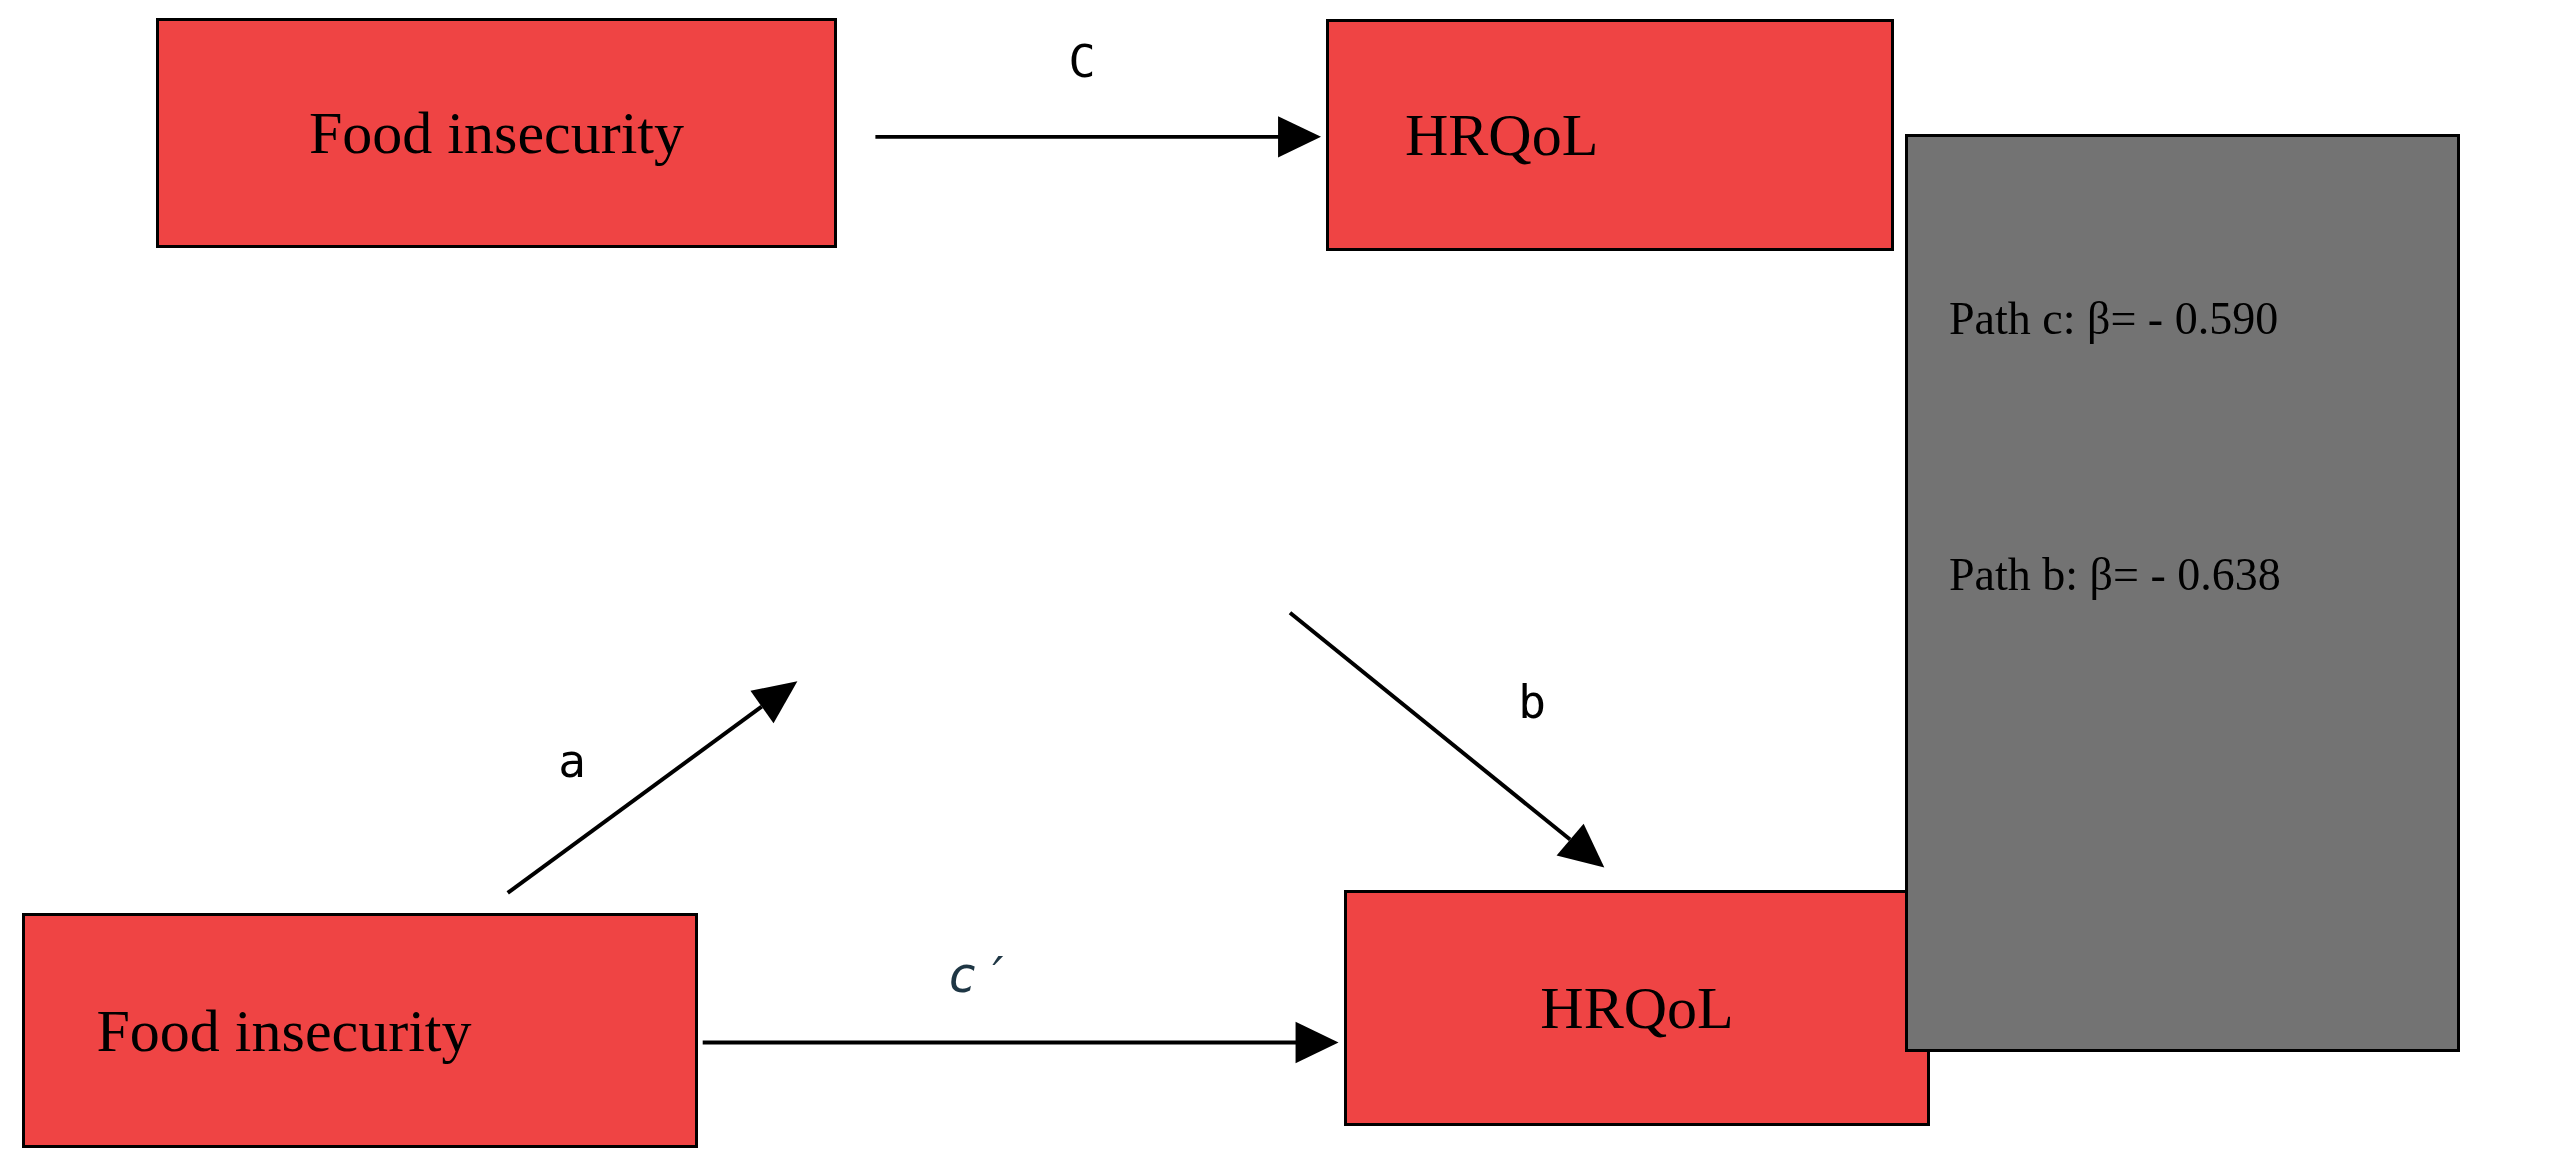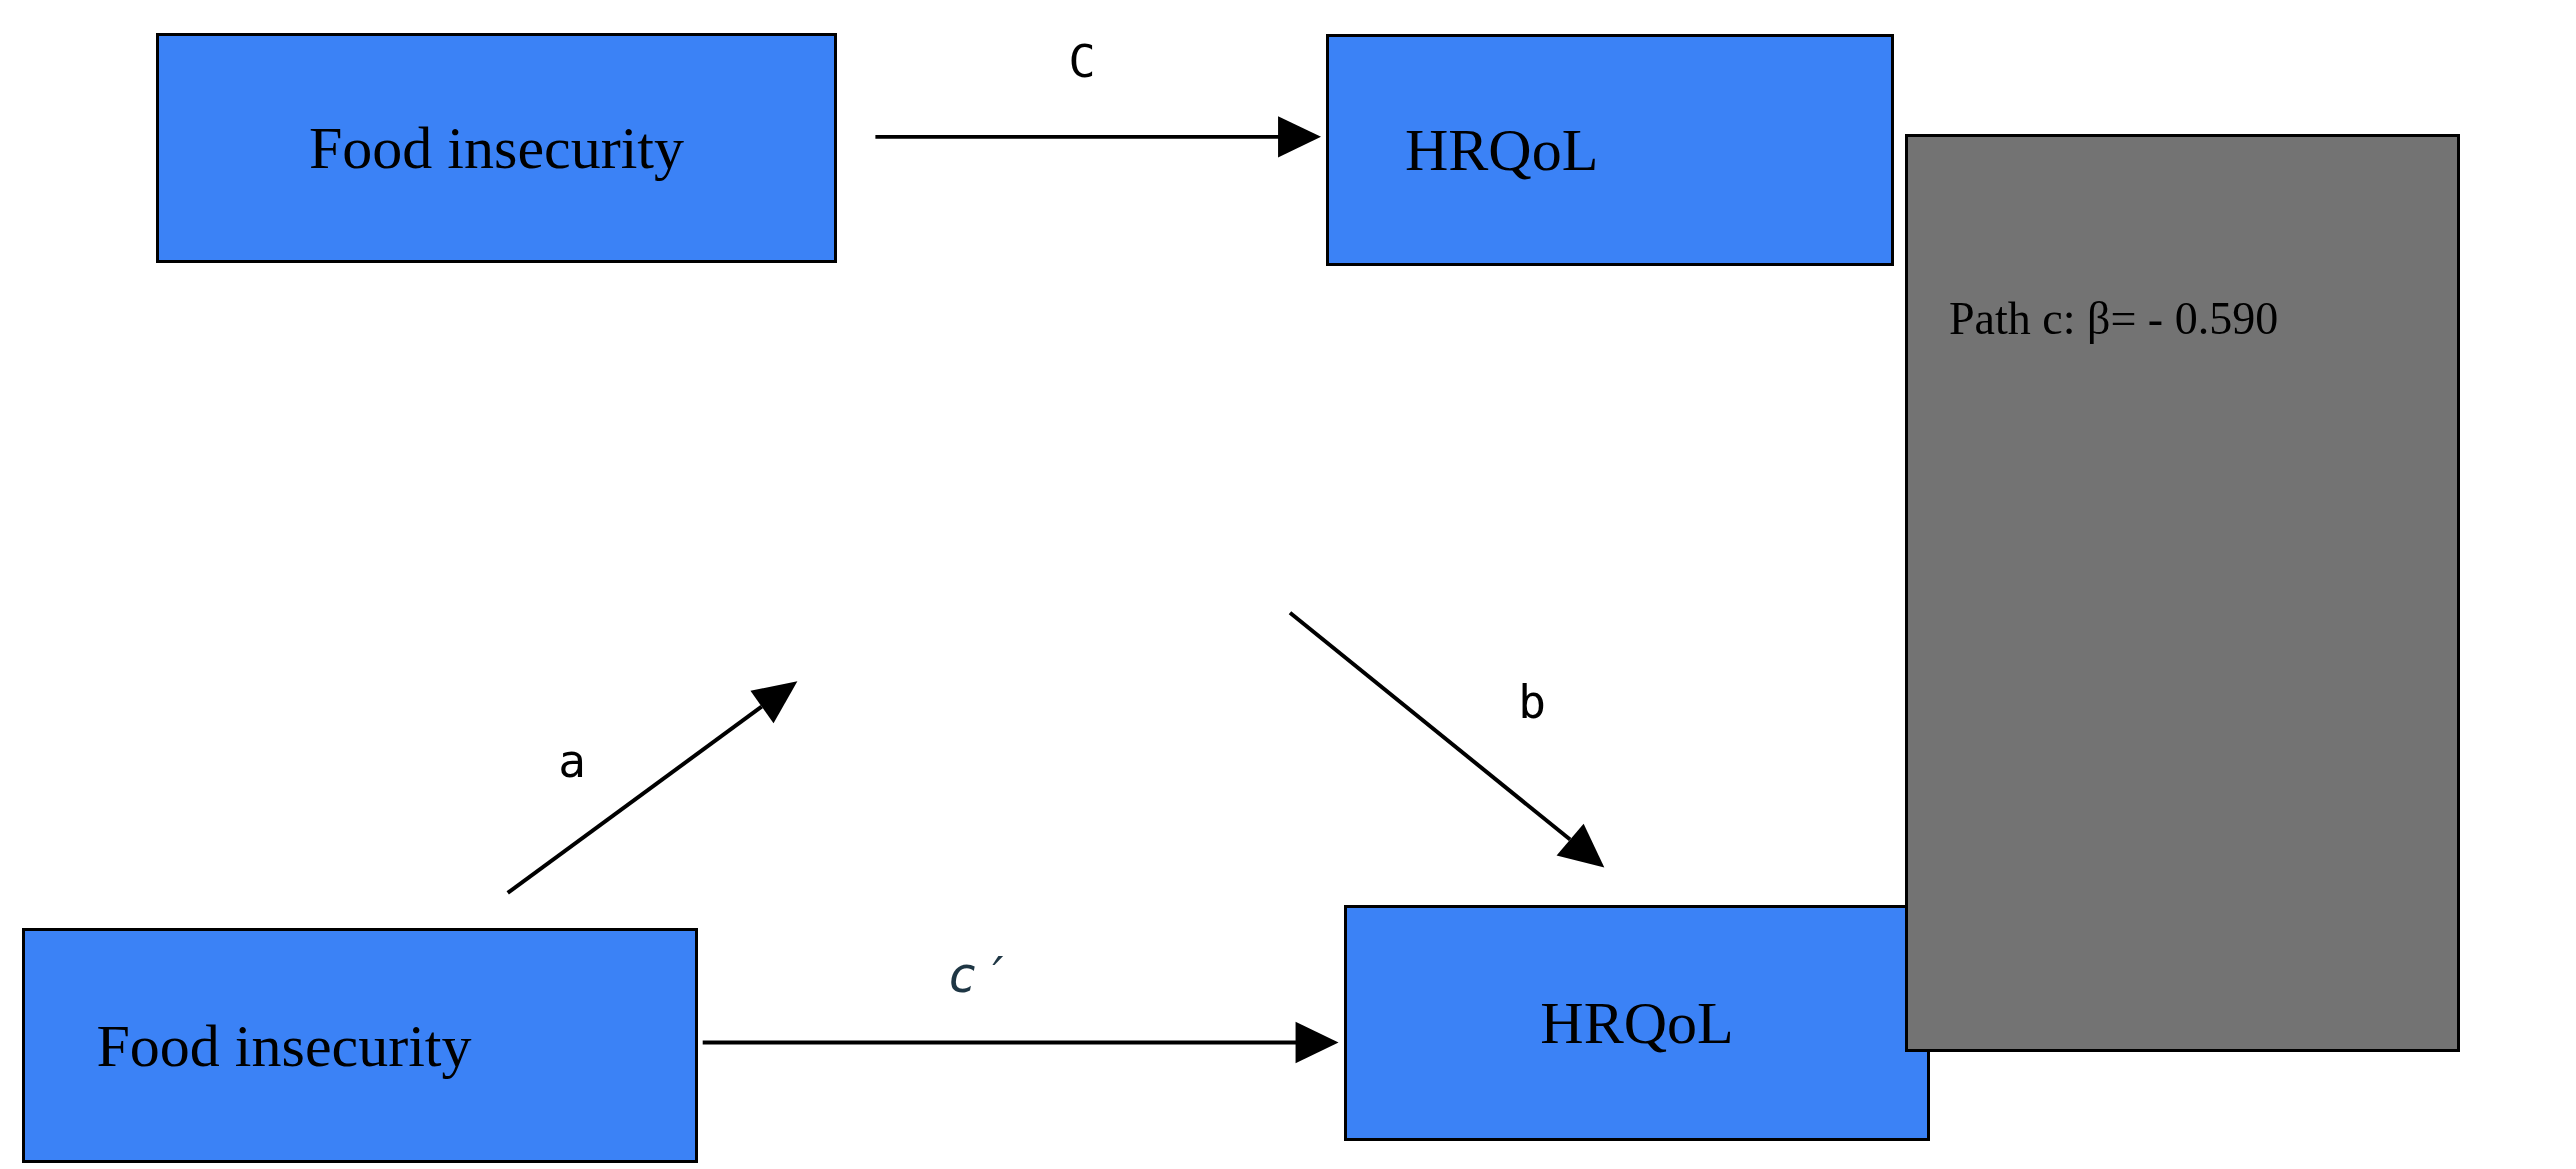--- a/index.html
+++ b/index.html
@@ -9,27 +9,26 @@
     height: 1169px;
     background: #ffffff;
     font-family: "Liberation Serif", serif;
     color: #000000;
     overflow: hidden;
   }
   .node-box {
     position: absolute;
     box-sizing: border-box;
     border: 3.2px solid #000000;
-    background: #3b82f6;
+    background: #ef4444;
     display: flex;
     align-items: center;
     font-size: 60px;
     line-height: 1.1;
     white-space: nowrap;
-    margin-top: 15px;
   }
   .node-box.centered { justify-content: center; }
   .node-box.left-pad { justify-content: flex-start; }
   #box-fi-top      { left: 156px;  top: 18.3px;   width: 681px; height: 230px; }
   #box-hrqol-top   { left: 1326px; top: 19px;   width: 568px; height: 232px; padding-left: 76px; }
   #box-gfd         { left: 801px; top: 479px;  width: 489px; height: 236px; }
   #box-fi-bottom   { left: 21.5px;   top: 913px; width: 676px; height: 235px; padding-left: 72px; }
   #box-hrqol-bottom{ left: 1344px; top: 890px; width: 586px; height: 236px; }
   #box-stats {
     position: absolute;
@@ -108,20 +107,21 @@
   <div class="node-box left-pad" id="box-fi-bottom">
     <span>Food insecurity</span>
   </div>
 
   <div class="node-box centered" id="box-hrqol-bottom">
     <span>HRQoL</span>
   </div>
 
   <div id="box-stats">
     <div class="stats-line" id="stats-line-0">Path c: β= - 0.590</div>
+    <div class="stats-line" id="stats-line-2">Path b: β= - 0.638</div>
   </div>
 
   <div class="path-label" id="label-c">C</div>
   <div class="path-label" id="label-a">a</div>
   <div class="path-label" id="label-b">b</div>
   <div class="path-label" id="label-c-prime">c′</div>
 
 </div>
 
 

